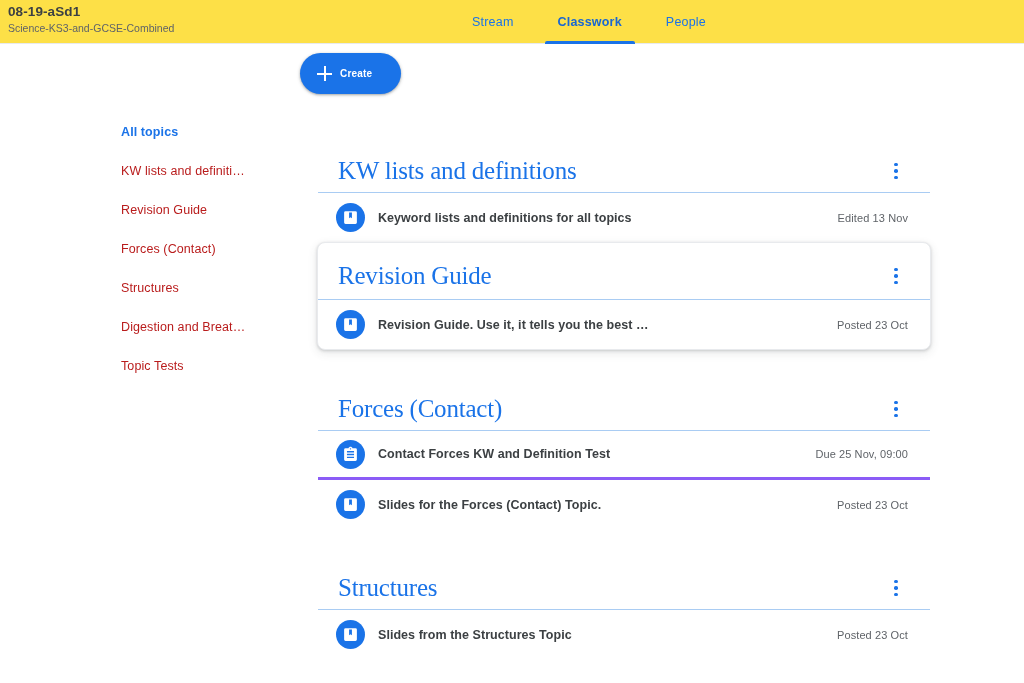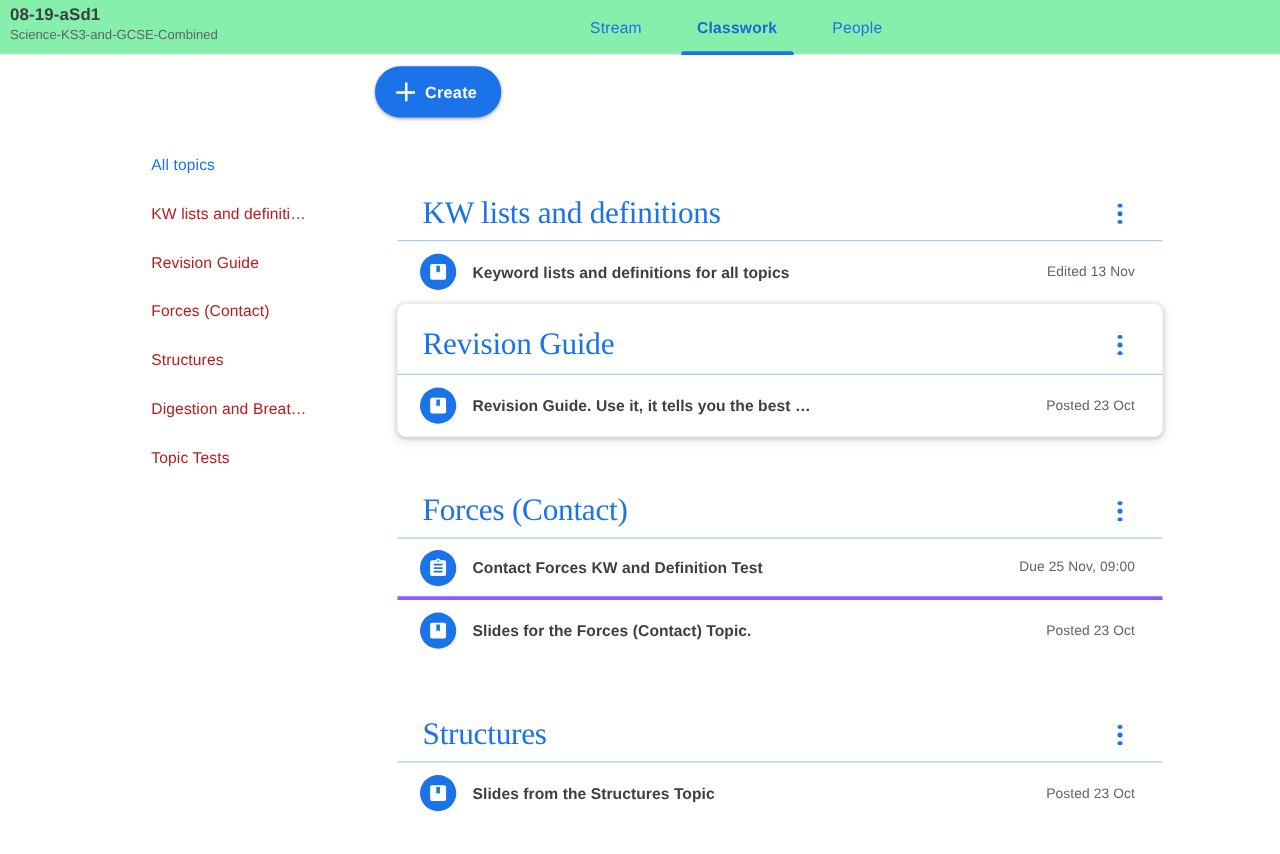--- a/index.html
+++ b/index.html
@@ -12,21 +12,21 @@
     color: #3c4043;
     overflow: hidden;
     position: relative;
   }
 
   
   .header {
     position: relative;
     height: 44px;
     border-bottom: 1px solid #e8eaed;
-    background: #86efac;
+    background: #fde047;
   }
   .header-titles {
     position: absolute;
     left: 8px;
     top: 4px;
   }
   .class-name {
     font-size: 13.5px;
     font-weight: bold;
     color: #3c4043;
@@ -94,21 +94,21 @@
     align-items: center;
     padding-left: 121px;
     font-size: 12.5px;
     color: #b91c1c;
     cursor: pointer;
     white-space: nowrap;
     letter-spacing: 0.1px;
   }
   .side-item.active {
     color: #1a73e8;
-    font-weight: normal;
+    font-weight: bold;
   }
 
   
   .main {
     position: absolute;
     left: 290px;
     top: 0;
     width: 734px;
   }
 
@@ -134,21 +134,21 @@
   }
   .plus-icon::before, .plus-icon::after {
     content: "";
     position: absolute;
     background: #fff;
   }
   .plus-icon::before { left: 0; top: 6.5px; width: 15px; height: 2px; }
   .plus-icon::after  { top: 0; left: 6.5px; height: 15px; width: 2px; }
   .create-label {
     color: #fff;
-    font-size: 13px;
+    font-size: 10px;
     font-weight: bold;
     letter-spacing: 0.2px;
   }
 
   
   .topics { margin-top: 18px; }
 
   .topic {
     position: relative;
     margin: 0 0 0 28px;

